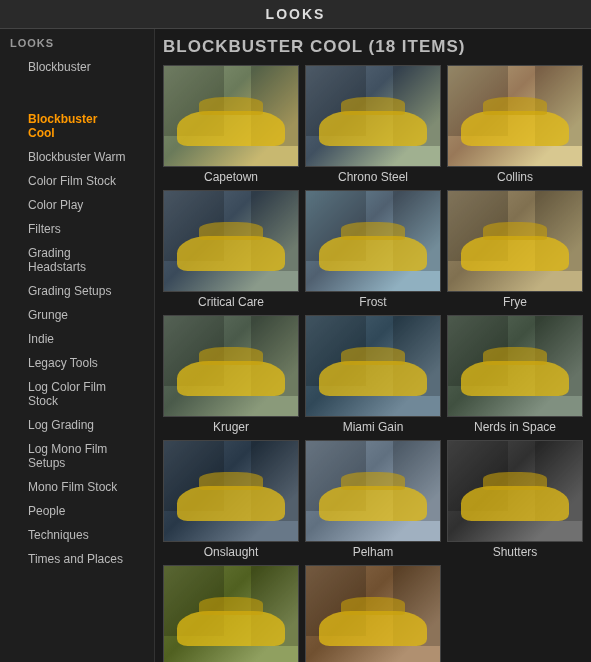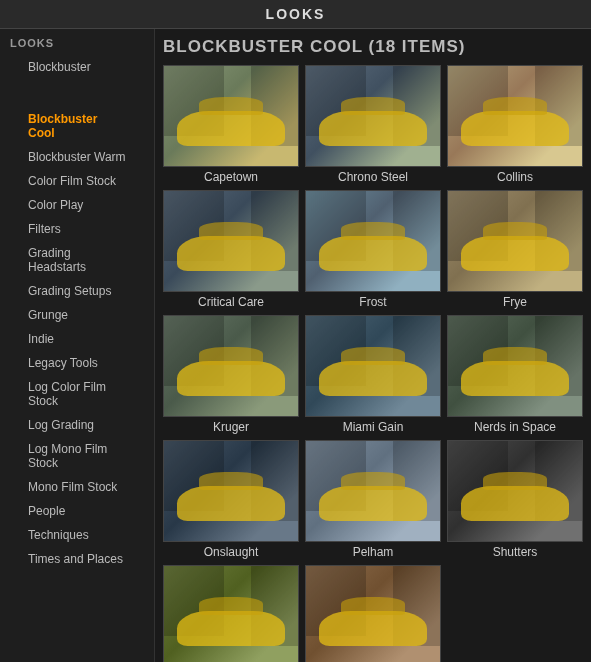--- a/index.html
+++ b/index.html
@@ -178,21 +178,21 @@
         <div class="sidebar-item">Color Film Stock</div>
         <div class="sidebar-item">Color Play</div>
         <div class="sidebar-item">Filters</div>
         <div class="sidebar-item">Grading Headstarts</div>
         <div class="sidebar-item">Grading Setups</div>
         <div class="sidebar-item">Grunge</div>
         <div class="sidebar-item">Indie</div>
         <div class="sidebar-item">Legacy Tools</div>
         <div class="sidebar-item">Log Color Film Stock</div>
         <div class="sidebar-item">Log Grading</div>
-        <div class="sidebar-item">Log Mono Film Stock</div>
+        <div class="sidebar-item">Log Mono Film Setups</div>
         <div class="sidebar-item">Mono Film Stock</div>
         <div class="sidebar-item">People</div>
         <div class="sidebar-item">Techniques</div>
         <div class="sidebar-item">Times and Places</div>
       </div>
   </div>
   <div id="content">
     <div id="content-header">BLOCKBUSTER COOL (18 items)</div>
     <div id="grid">
         <div class="grid-item">

